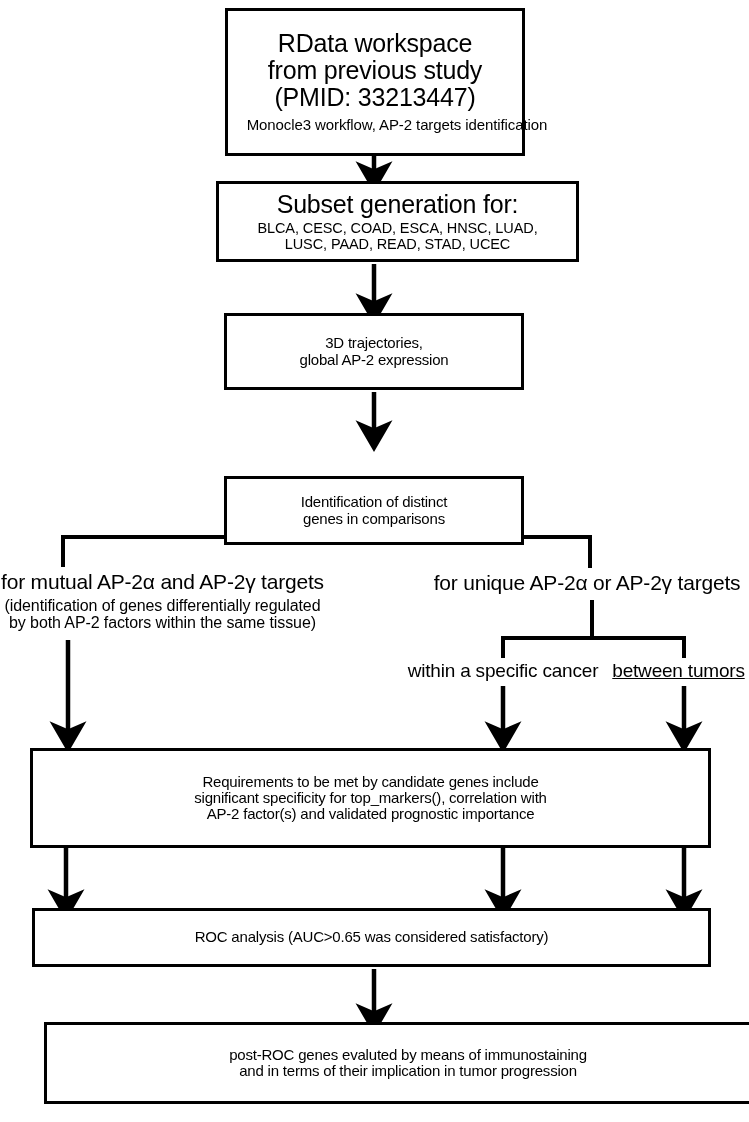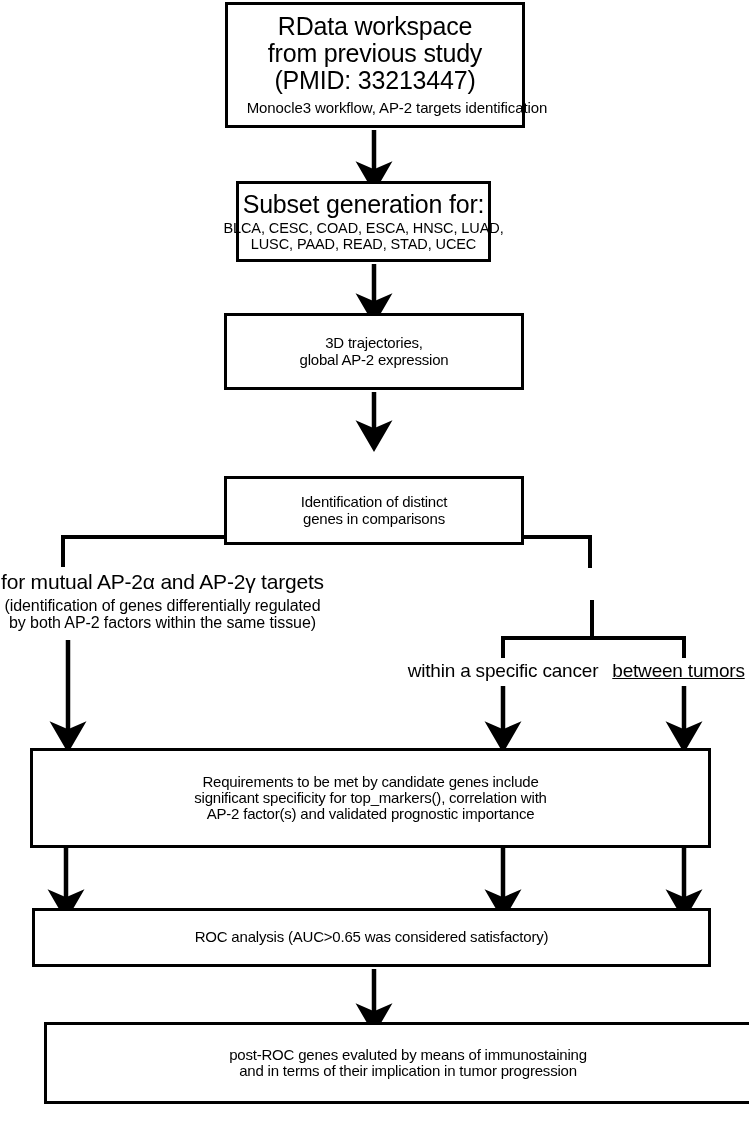--- a/index.html
+++ b/index.html
@@ -73,22 +73,22 @@
     letter-spacing: -0.1px;
     white-space: nowrap;
   }
   .el-leaf {
     font-size: 19px;
     letter-spacing: -0.2px;
     white-space: nowrap;
   }
 
   
-  #node-rdata        { left: 225px; top: 2px;    width: 300px; height: 126px; }
-  #node-subset       { left: 236px; top: 181px;  width: 255px; height: 81px; text-align: center;  }
+  #node-rdata        { left: 225px; top: 8px;    width: 300px; height: 148px; }
+  #node-subset       { left: 216px; top: 181px;  width: 363px; height: 81px; text-align: center;  }
   #node-trajectories { left: 224px; top: 313px;  width: 300px; height: 77px;  }
   #node-identification { left: 224px; top: 440px; width: 300px; height: 69px; margin-top: 36px; }
   #node-requirements { left: 30px;  top: 740px;  width: 681px; height: 100px; margin-top: 8px; }
   #node-roc          { left: 32px;  top: 908px;  width: 679px; height: 59px;  }
   #node-postroc      { left: 44px;  top: 1022px; width: 728px; height: 82px;  }
 
   
   #label-mutual   { left: -10px; top: 570px; width: 345px; }
   #label-unique   { left: 425px; top: 571px; width: 324px; }
   #label-within   { left: 364px; top: 660px; width: 278px; }
@@ -171,20 +171,23 @@
     <div class="ln-mid">post-ROC genes evaluted by means of immunostaining</div>
     <div class="ln-mid">and in terms of their implication in tumor progression</div>
   </div>
 
   <div class="edge-label" id="label-mutual">
     <div class="el-main">for mutual AP-2α and AP-2γ targets</div>
     <div class="el-sub" style="margin-top:3px;">(identification of genes differentially regulated</div>
     <div class="el-sub">by both AP-2 factors within the same tissue)</div>
   </div>
 
+  <div class="edge-label" id="label-unique">
+    <div class="el-main">for unique AP-2α or AP-2γ targets</div>
+  </div>
 
   <div class="edge-label" id="label-within">
     <div class="el-leaf">within a specific cancer</div>
   </div>
 
   <div class="edge-label" id="label-between">
     <div class="el-leaf">between tumors</div>
   </div>
 
 </div>

